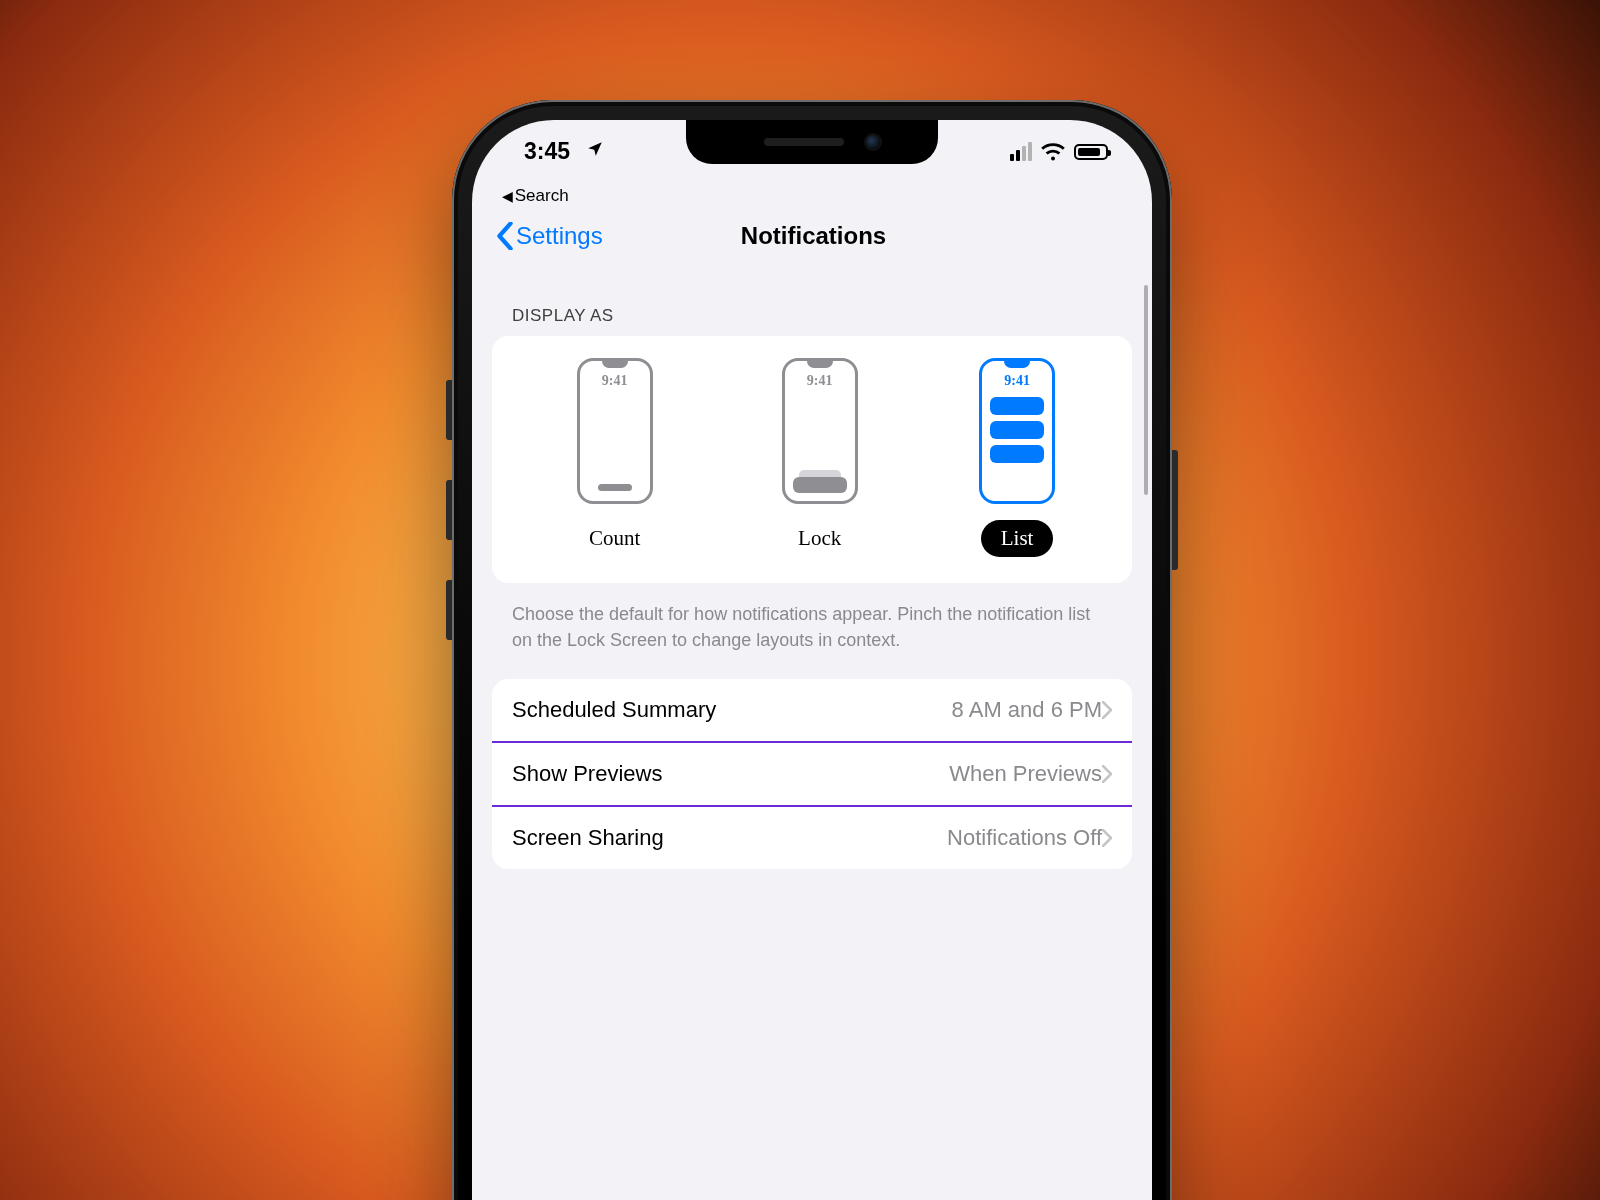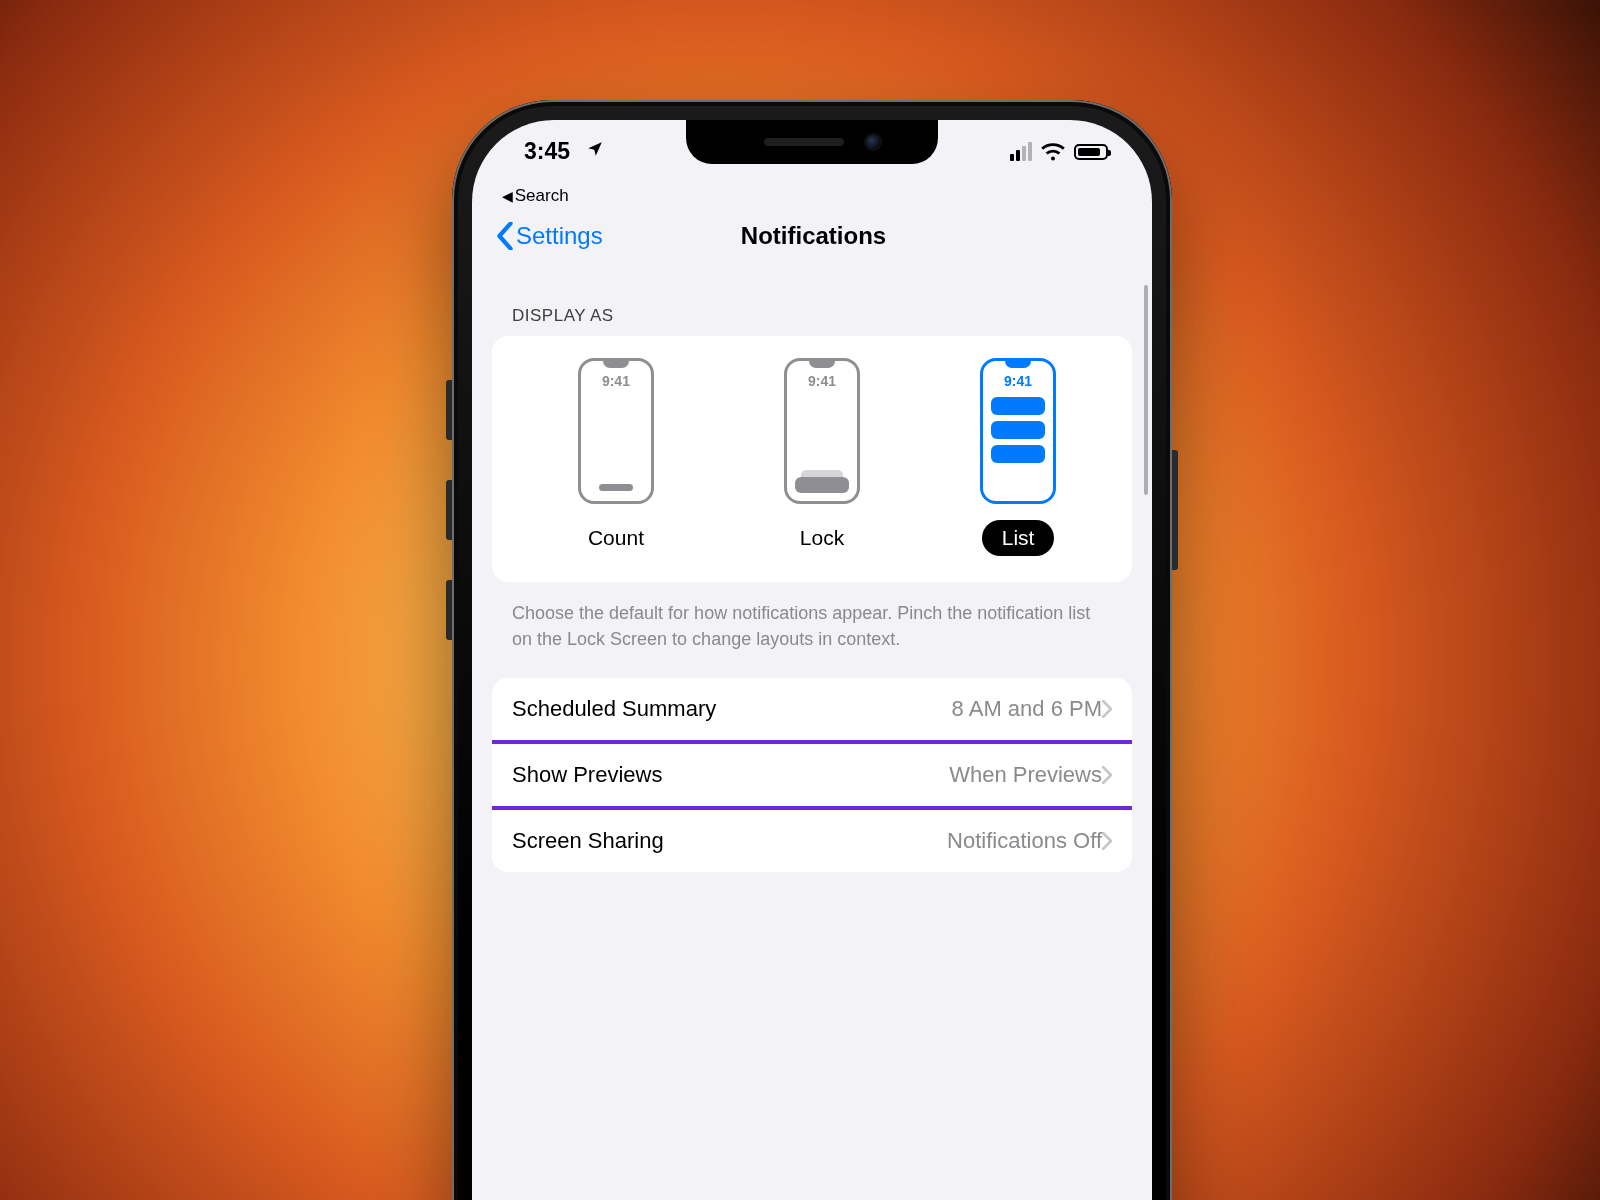--- a/index.html
+++ b/index.html
@@ -191,20 +191,21 @@
   }
   .card {
     background: #fff;
     border-radius: 16px;
     padding: 22px 18px 26px;
   }
   .display-row {
     display: flex;
     justify-content: space-around;
     align-items: flex-end;
+    font-family: Liberation Serif, serif;
   }
   .opt {
     display: flex;
     flex-direction: column;
     align-items: center;
     gap: 16px;
     cursor: pointer;
   }
   .opt-label {
     font-size: 21px;
@@ -263,21 +264,21 @@
     line-height: 1.45;
     padding: 18px 20px 26px;
   }
 
   
   .rows-card { background:#fff; border-radius:16px; overflow:hidden; }
   .row {
     display:flex; align-items:center; justify-content:space-between;
     padding: 18px 20px;
     font-size: 22px;
-    border-bottom: 4px solid #6d28d9;
+    border-bottom: 2px solid #6d28d9;
   }
   .row:last-child { border-bottom:none; }
   .row-label { color:#000; }
   .row-value { color:#8a8a8e; display:flex; align-items:center; }
   .chev { color:#c5c5c9; }
   .chev svg { width:10px; height:18px; display:block; }
 </style>
 </head>
 <body>
 

